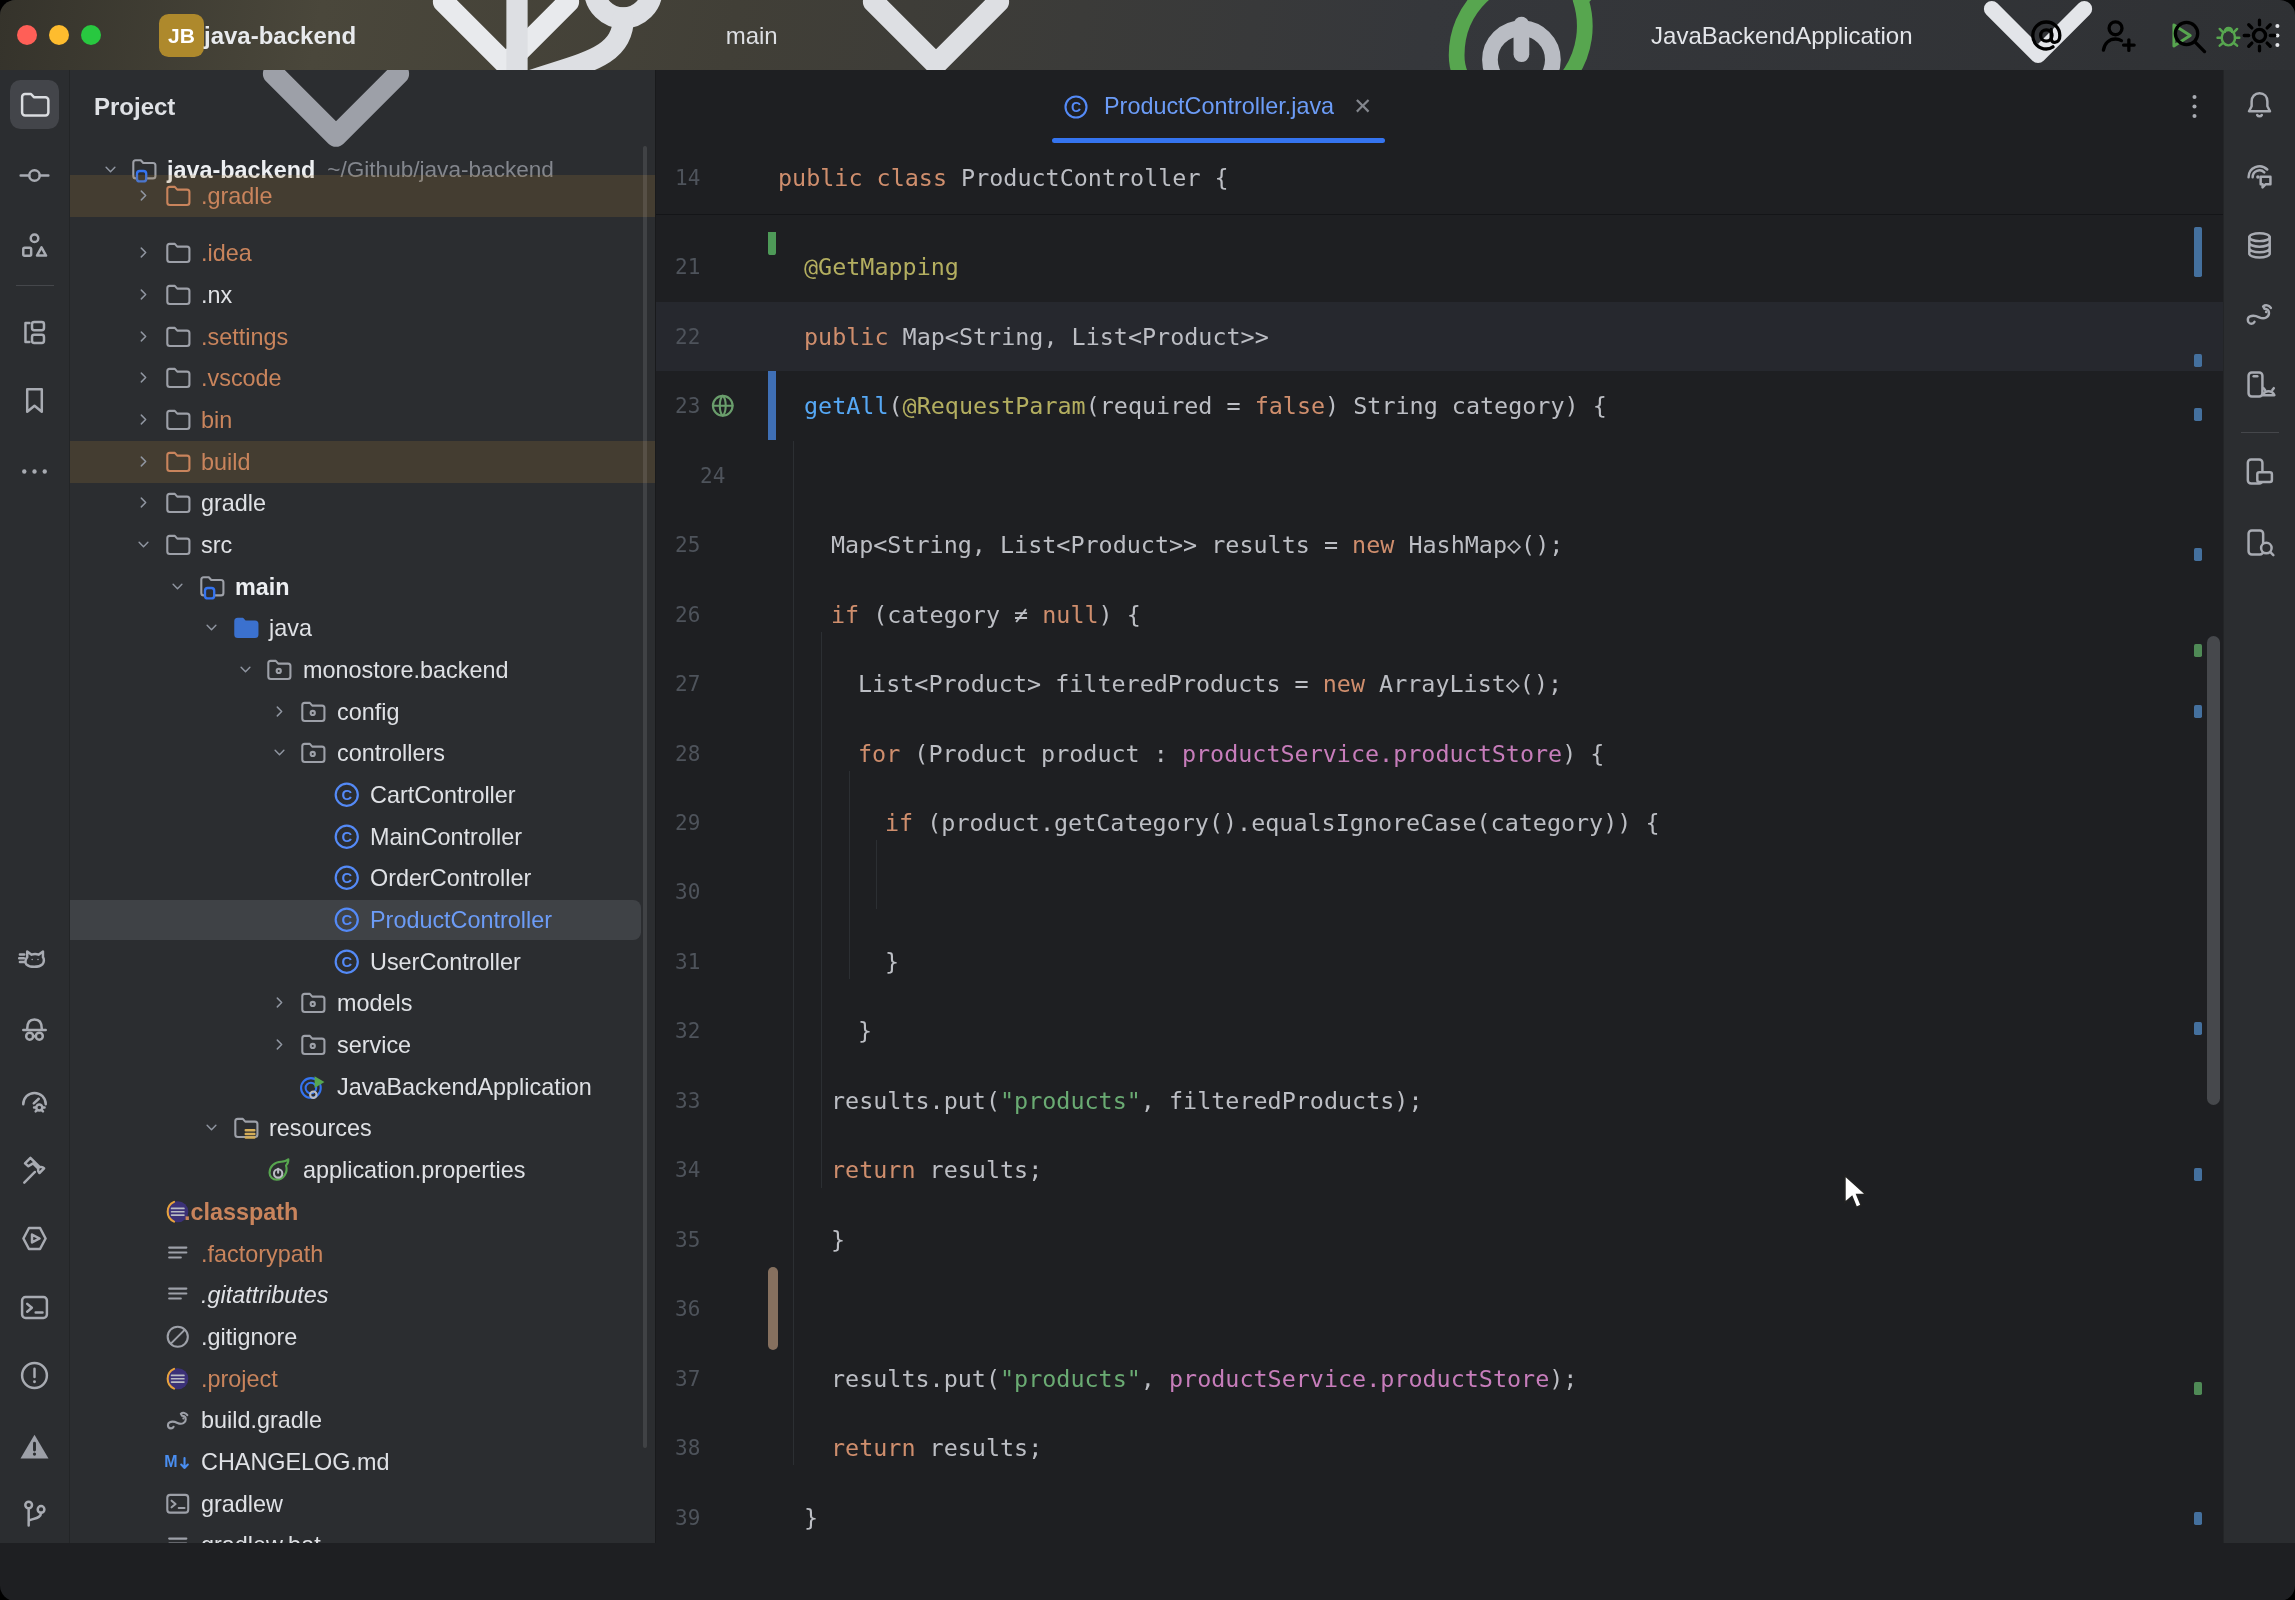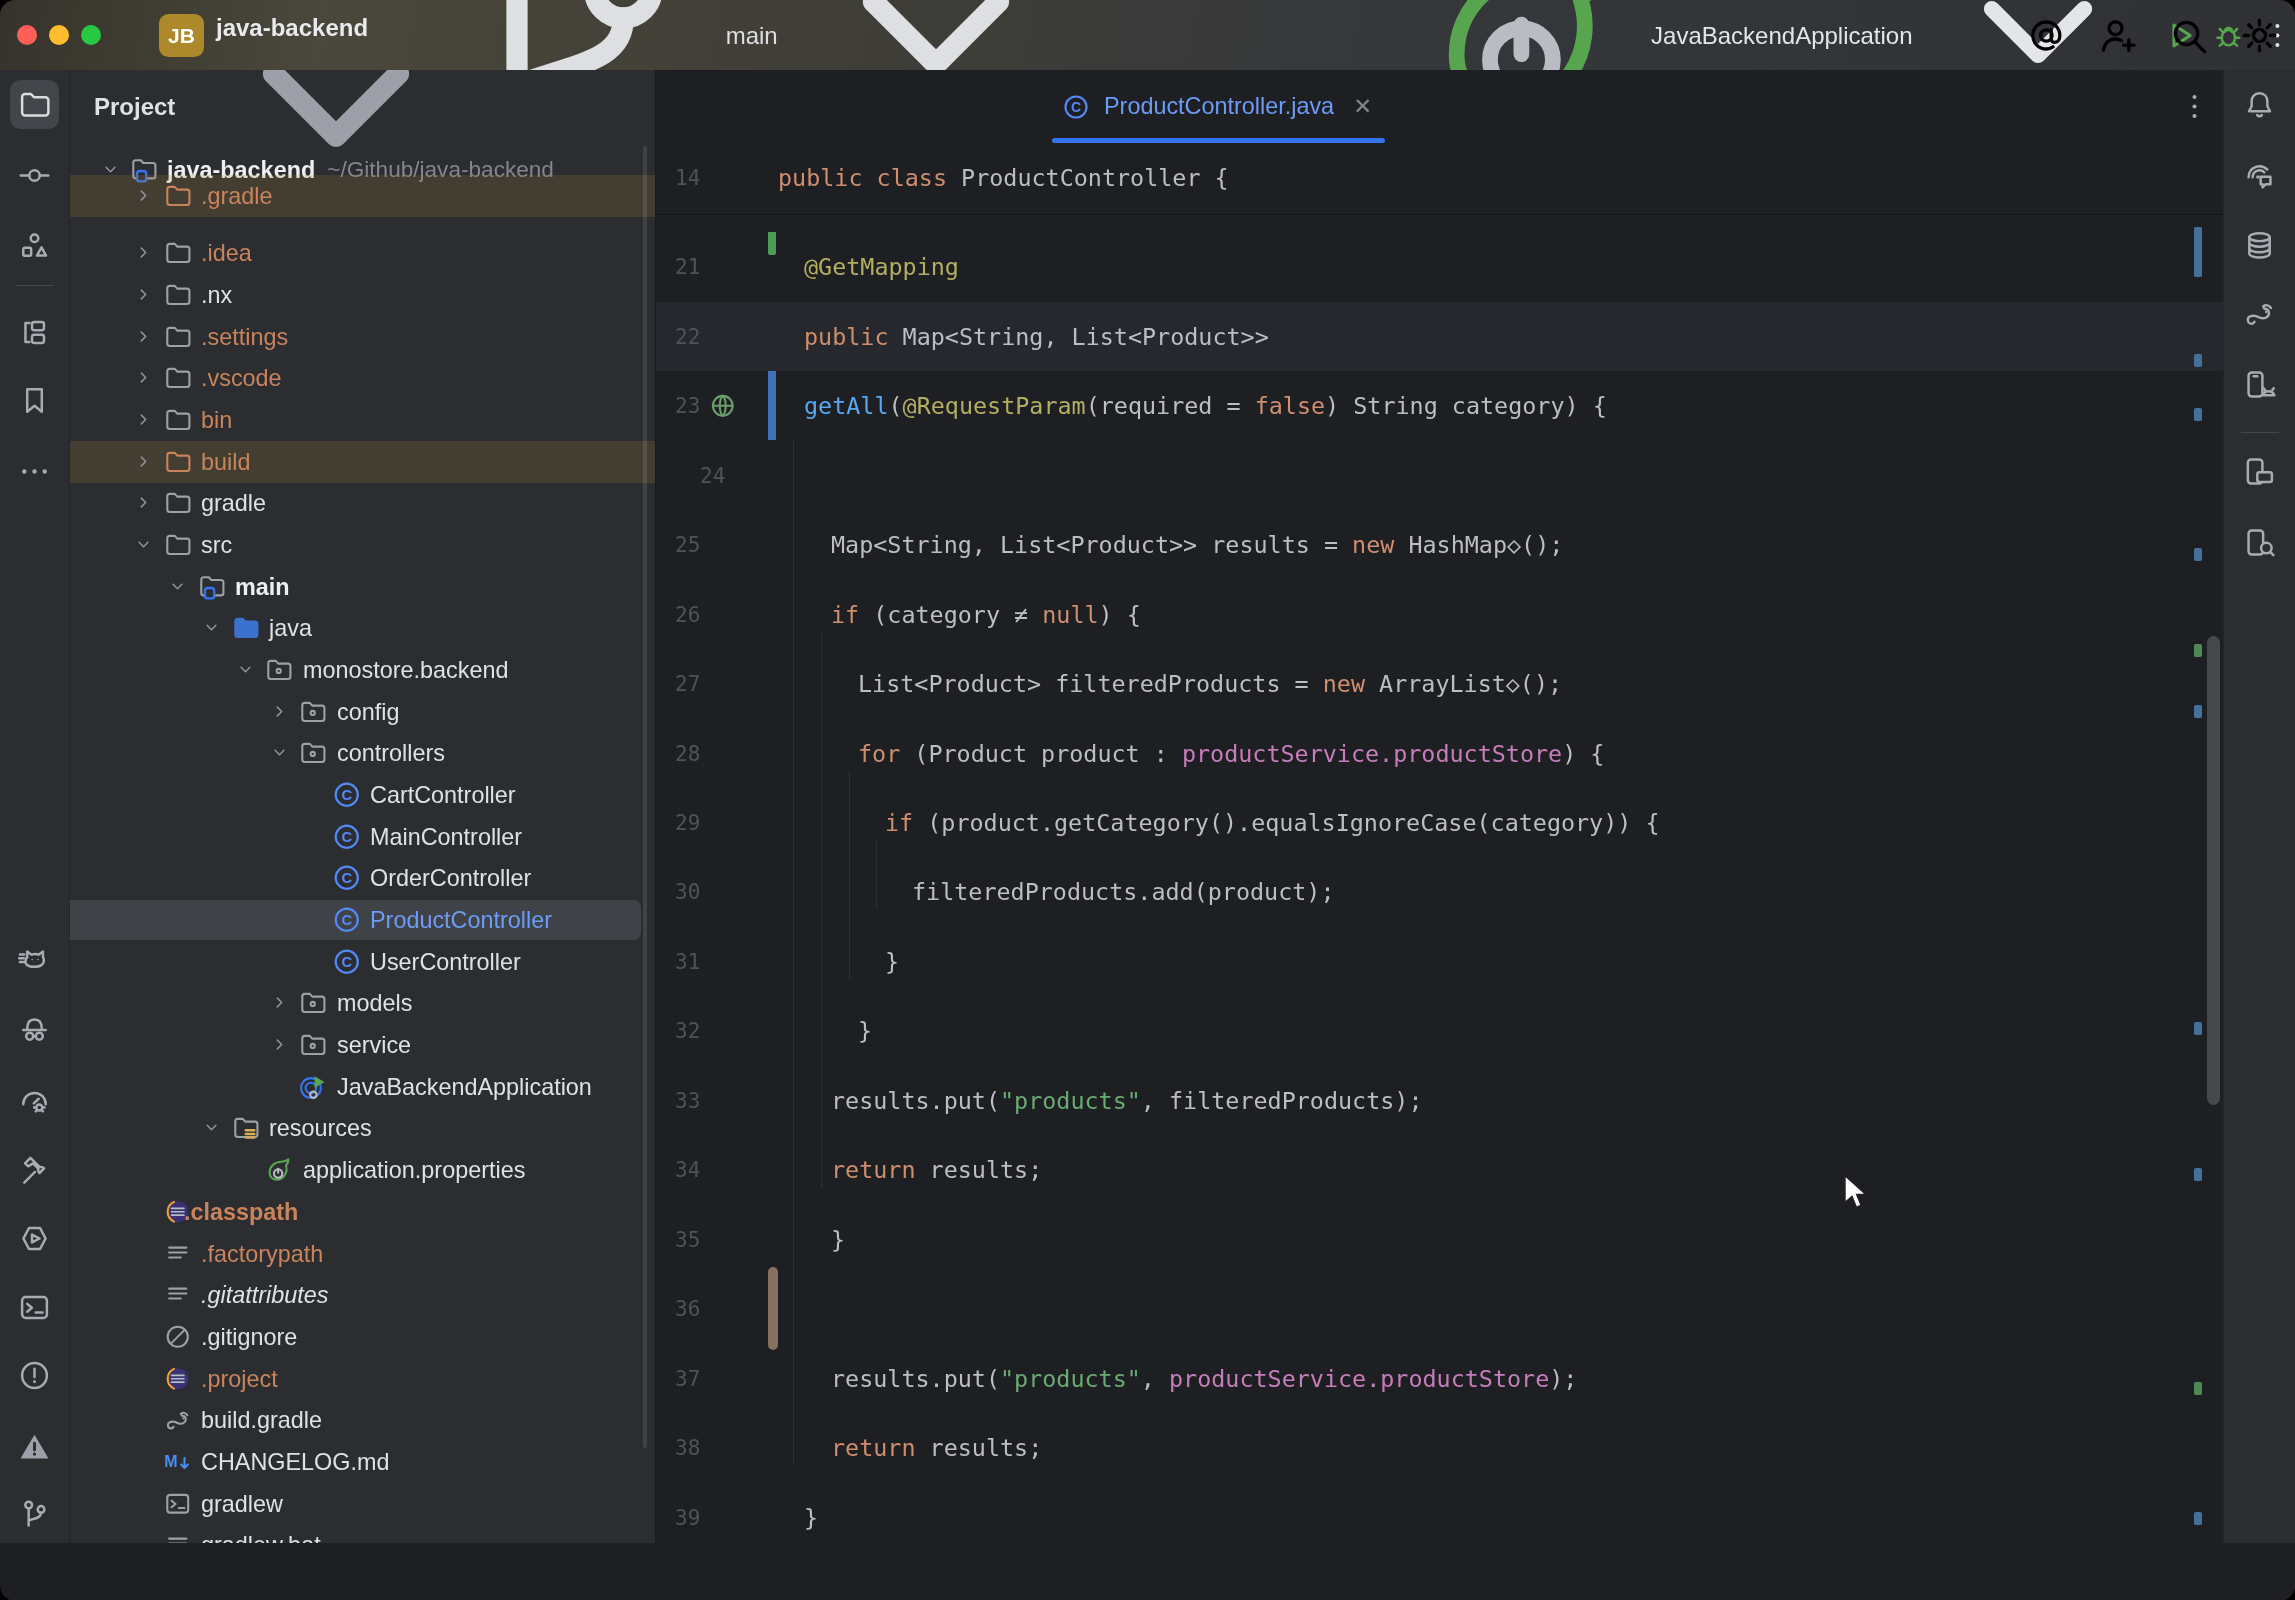--- a/index.html
+++ b/index.html
@@ -5,21 +5,21 @@
   html,body{margin:0;padding:0;background:#000;}
   body{width:2295px;height:1601px;position:relative;font-family:"Liberation Sans",sans-serif;
        -webkit-font-smoothing:antialiased;overflow:hidden;}
   .window{position:absolute;left:0;top:0;width:2295px;height:1601px;border-radius:15.6px;
           overflow:hidden;background:var(--editor-bg,#1E1F22);}
   
   .titlebar{position:absolute;left:0;top:0;width:100%;height:70px;
     background:linear-gradient(100deg,#35332b 0%,#4a473b 14%,#413f37 32%,#35373b 62%,#2f3134 100%);
     border-bottom:0.9px solid #1a1b1e;}
   .tl{position:absolute;top:25px;width:20px;height:20px;border-radius:50%;}
-  .proj-sel{position:absolute;left:159px;top:14px;height:43px;display:flex;align-items:flex-start;gap:12px;color:#E8EAED;font-size:24px;font-weight:600;}
+  .proj-sel{position:absolute;left:159px;top:14px;height:43px;display:flex;align-items:center;color:#E8EAED;font-size:24px;font-weight:600;}
   .jb-badge{width:45px;height:43px;border-radius:9.6px;background:#AE892C;color:#fff;
     display:flex;align-items:center;justify-content:center;font-size:21px;font-weight:700;}
   .branch-sel{position:absolute;left:417px;top:14px;height:43px;display:flex;align-items:center;gap:8.7px;color:#DDDFE3;font-size:24px;}
   .run-cluster{position:absolute;left:1415px;top:12px;height:47px;display:flex;align-items:center;gap:14px;color:#E3E5E9;font-size:24px;}
   .tb-right{position:absolute;left:2023px;top:12px;height:47px;display:flex;align-items:center;gap:24px;}
   .tb-btn{display:flex;align-items:center;justify-content:center;width:47px;height:47px;border-radius:8.7px;}
   
   .left-rail{position:absolute;left:0;top:70px;width:69px;height:1473px;background:var(--panel-bg);border-right:0.9px solid #232527;}
   .right-rail{position:absolute;left:2223px;top:70px;width:72px;height:1473px;background:var(--panel-bg);border-left:0.9px solid #232527;}
   .rail-btn{position:absolute;width:49px;height:49px;display:flex;align-items:center;justify-content:center;border-radius:10.4px;color:#A8ABB2;}
@@ -699,21 +699,20 @@
         <div class="code-row" style="top: 649px;">
           <span class="lnum">28</span>
           <span class="codetext" style="left: 202px;"><span class="c-kw">for</span><span class="c-pl"> (Product product : </span><span class="c-fld">productService.productStore</span><span class="c-pl">) {</span></span>
         </div>
         <div class="code-row" style="top: 718px;">
           <span class="lnum">29</span>
           <span class="codetext" style="left: 229px;"><span class="c-kw">if</span><span class="c-pl"> (product.getCategory().equalsIgnoreCase(category)) {</span></span>
         </div>
         <div class="code-row" style="top: 787px;">
           <span class="lnum">30</span>
-          <span class="codetext" style="left: 256px;"><span class="c-pl">filteredProducts.add(product);</span></span>
         </div>
         <div class="code-row" style="top: 857px;">
           <span class="lnum">31</span>
           <span class="codetext" style="left: 229px;"><span class="c-pl">}</span></span>
         </div>
         <div class="code-row" style="top: 926px;">
           <span class="lnum">32</span>
           <span class="codetext" style="left: 202px;"><span class="c-pl">}</span></span>
         </div>
         <div class="code-row" style="top: 996px;">

